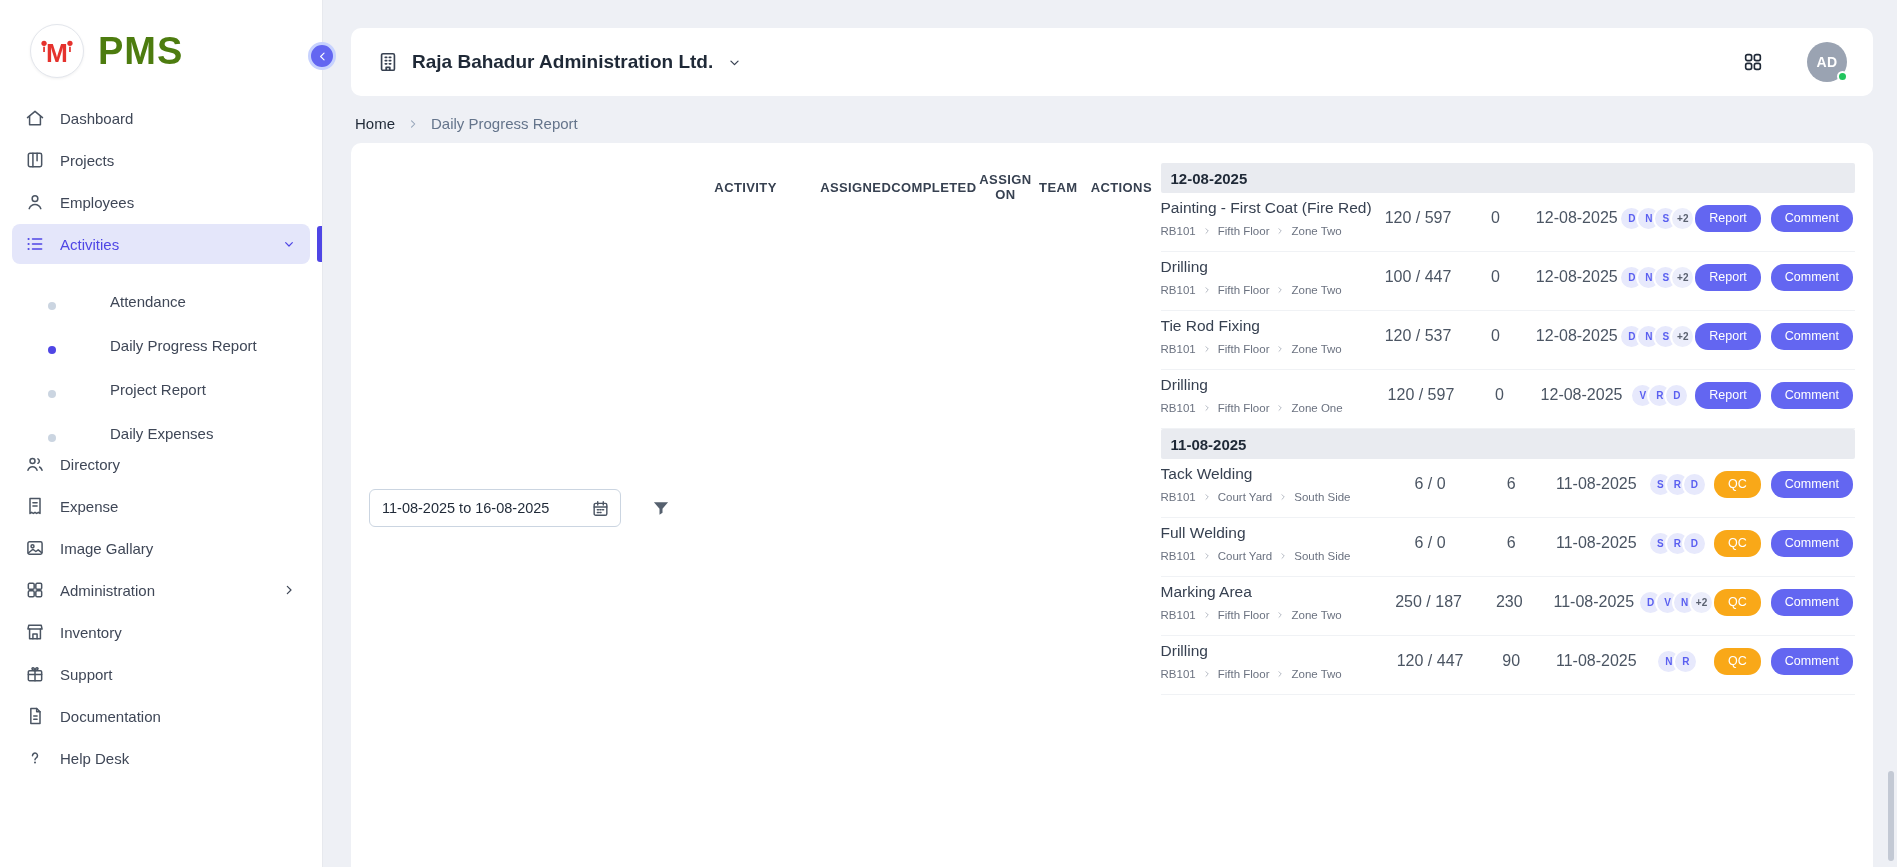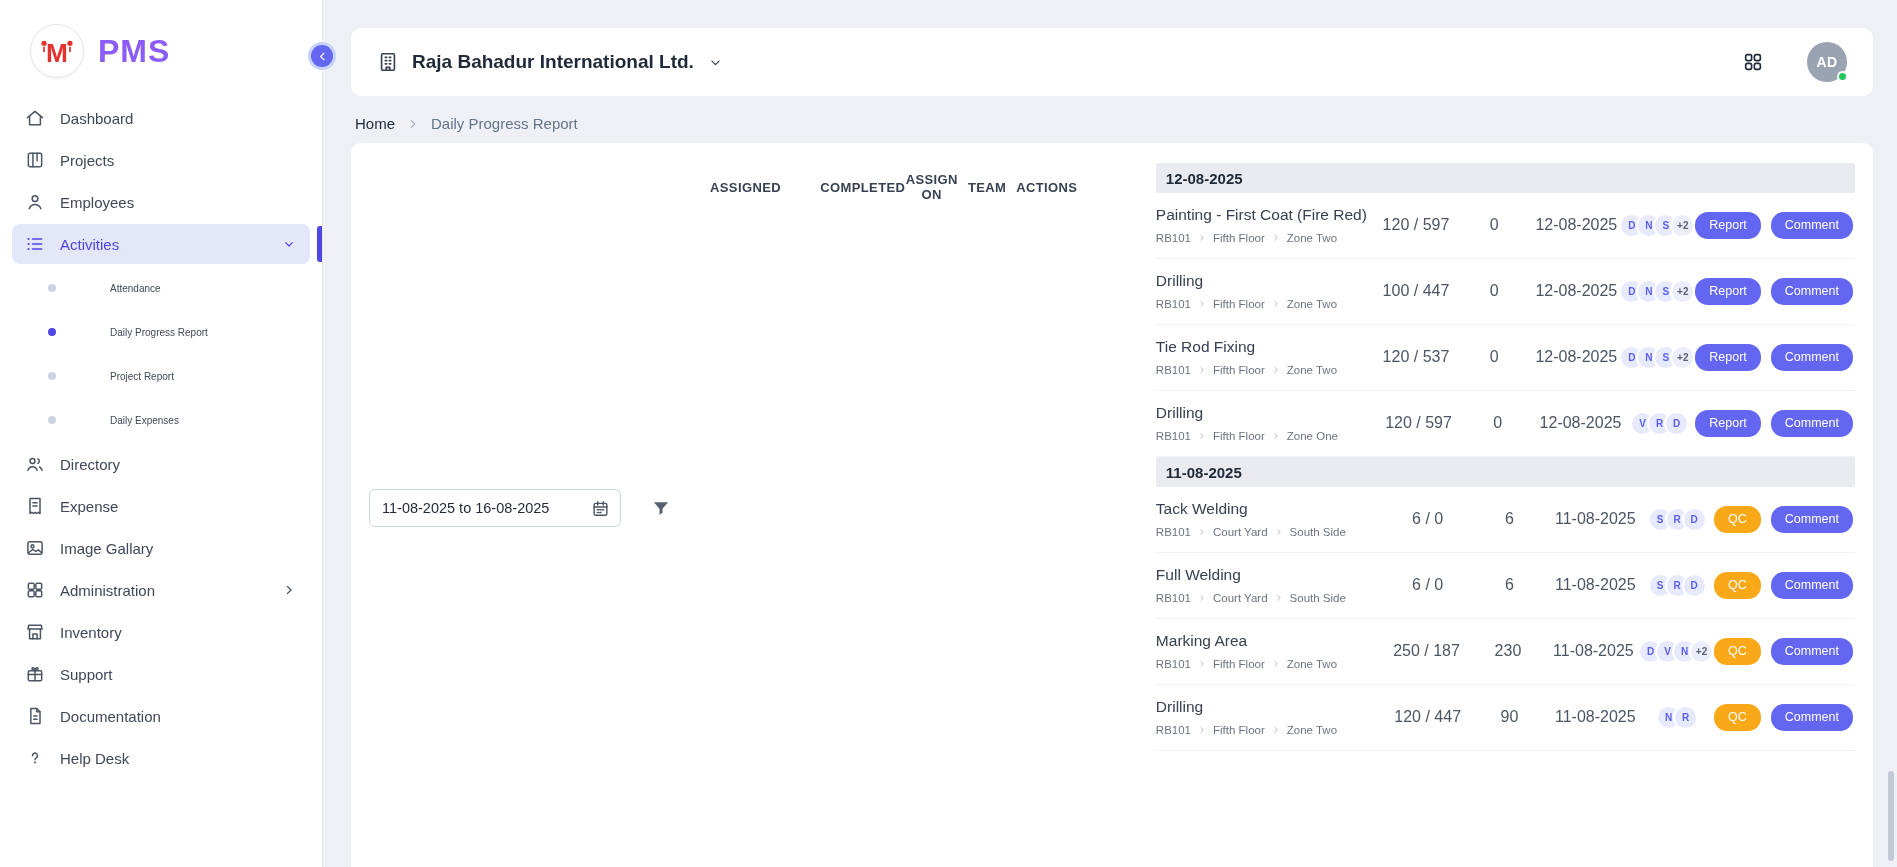--- a/index.html
+++ b/index.html
@@ -4,31 +4,31 @@
 <style>
 *{box-sizing:border-box;margin:0;padding:0}
 html,body{width:1897px;height:867px}
 body{font-family:"Liberation Sans",sans-serif;background:#eef0f5;overflow:hidden}
 .app{display:flex;width:100%;height:100%}
 
 
 .sidebar{width:323px;background:#fff;border-right:1px solid #e7e9ee;position:relative;flex-shrink:0;z-index:5}
 .logo-row{display:flex;align-items:center;gap:14px;padding:22px 24px 16px 30px;height:96px}
 .logo-circle{width:54px;height:54px;border-radius:50%;border:1px solid #e3e6ec;display:flex;align-items:center;justify-content:center;box-shadow:0 1px 3px rgba(0,0,0,.06);background:#fff}
-.logo-text{font-size:32px;font-weight:800;color:#8b5cf6;letter-spacing:1px}
+.logo-text{font-size:38px;font-weight:800;color:#4d7c0f;letter-spacing:1px}
 .collapse-btn{position:absolute;right:-14px;top:42px;width:28px;height:28px;border-radius:50%;background:var(--accent);border:3px solid #c7d2fe;color:#fff;display:flex;align-items:center;justify-content:center;cursor:pointer;z-index:20;padding:0}
 .collapse-btn .icon{width:15px;height:15px;display:block}
 nav{padding:0}
 .nav-item{display:flex;align-items:center;gap:15px;height:40px;margin:2px 12px;padding:0 13px;border-radius:8px;color:#3f4757;font-size:15px;position:relative;cursor:pointer}
 .nav-item .icon{width:20px;height:20px;color:#4b5563;flex-shrink:0}
 .nav-item.active{background:#e4e6fa;color:#4f46e5;font-weight:500}
 .nav-item.active .icon{color:#4f46e5}
 .nav-item .chev{margin-left:auto;width:16px;height:16px;color:inherit}
 .active-bar{position:absolute;right:-12px;top:2px;width:5px;height:36px;background:#4f46e5;border-radius:3px 0 0 3px}
-.nav-sub{display:flex;align-items:center;height:44px;margin:0 12px;padding-left:36px;font-size:10px;color:#3f4757;cursor:pointer}
+.nav-sub{display:flex;align-items:flex-end;height:44px;margin:0 12px;padding-left:36px;font-size:15px;color:#3f4757;cursor:pointer}
 .nav-sub .dot{width:8px;height:8px;border-radius:50%;background:#cbd5e1;margin-right:54px;flex-shrink:0}
 .nav-sub.active .dot{background:#4f46e5}
 .icon svg,.chev svg{width:100%;height:100%;display:block}
 
 
 .main{flex:1;display:flex;flex-direction:column;min-width:0}
 .topbar{margin:28px 24px 0 28px;height:68px;background:#fff;border-radius:10px;display:flex;align-items:center;justify-content:space-between;padding:0 26px;flex-shrink:0}
 .company{display:flex;align-items:center;gap:13px;font-size:19px;font-weight:700;color:#1f2937;cursor:pointer}
 .company .icon{width:22px;height:22px;color:#374151}
 .company .chev{width:17px;height:17px;color:#374151}
@@ -48,21 +48,21 @@
 .date-input input{border:none;outline:none;flex:1;font-size:14.5px;color:#1f2937;font-family:inherit;background:transparent;min-width:0}
 .cal-icon{width:19px;height:19px;color:#4b5563;cursor:pointer;flex-shrink:0}
 .funnel-btn{width:20px;height:20px;color:#55606e;cursor:pointer}
 
 
 :root{--cols:minmax(0,1.75fr) .62fr .62fr .68fr .56fr .92fr}
 .thead{display:grid;grid-template-columns:var(--cols);align-items:center;height:48px;font-size:13px;font-weight:700;color:#374151;letter-spacing:.4px;flex-shrink:0}
 .thead>div{text-align:center}
 .tbody{overflow:hidden}
 .group-row{height:30px;background:#e9ebf0;display:flex;align-items:center;padding:0 10px;font-size:15px;font-weight:700;color:#1f2937;border-radius:2px}
-.trow{display:grid;grid-template-columns:var(--cols);align-items:center;padding:13px 0 14px;border-bottom:1px solid #f0f2f5}
+.trow{display:grid;grid-template-columns:var(--cols);align-items:center;padding:6px 0 14px;border-bottom:1px solid #f0f2f5}
 .cell-activity{display:flex;flex-direction:column;gap:8px;min-width:0}
 .act-name{font-size:15.5px;color:#374151}
 .act-path{display:flex;align-items:center;gap:6px;font-size:11.5px;color:#6b7280}
 .act-path .sep{width:10px;height:10px;color:#9ca3af;flex-shrink:0}
 .act-path .sep svg{width:100%;height:100%;display:block}
 .cell-num{text-align:center;font-size:16px;color:#4b5563}
 .cell-team{display:flex;justify-content:center;align-items:center}
 .avchip{width:25px;height:25px;border-radius:50%;background:#e7e9fc;border:2px solid #fff;color:#5a5ff0;font-size:10px;font-weight:700;display:flex;align-items:center;justify-content:center;margin-left:-8px;flex-shrink:0}
 .avchip:first-child{margin-left:0}
 .avchip.more{background:#eceefb;color:#5a6170}
@@ -248,21 +248,21 @@
   <main class="main">
 
     <header class="topbar">
       <div class="company">
         <span class="icon">
             <svg viewBox="0 0 24 24" fill="none" stroke="currentColor" stroke-width="1.8" stroke-linecap="round" stroke-linejoin="round">
               <rect x="5" y="3" width="14" height="18" rx="1.5"></rect>
               <path d="M9 7h1.6M13.4 7H15M9 10.5h1.6M13.4 10.5H15M9 14h1.6M13.4 14H15M10 21v-3.2h4V21"></path>
             </svg>
           </span>
-        <span>Raja Bahadur International Ltd.</span>
+        <span>Raja Bahadur Administration Ltd.</span>
         <span class="chev">
             <svg viewBox="0 0 24 24" fill="none" stroke="currentColor" stroke-width="1.8" stroke-linecap="round" stroke-linejoin="round">
               <path d="M7 10l5 5 5-5"></path>
             </svg>
           </span>
       </div>
       <div class="topbar-right">
         <span class="grid-btn icon">
             <svg viewBox="0 0 24 24" fill="none" stroke="currentColor" stroke-width="1.8" stroke-linecap="round" stroke-linejoin="round">
               <rect x="4" y="4" width="6.5" height="6.5" rx="2"></rect>
@@ -301,20 +301,21 @@
             </span>
         </div>
         <span class="funnel-btn icon">
             <svg viewBox="0 0 24 24">
               <path d="M3.5 5h17l-6.7 7.8v5L10.2 20v-7.2z" fill="currentColor"></path>
             </svg>
           </span>
       </div>
 
       <div class="thead" id="table-head">
+          <div>ACTIVITY</div>
           <div>ASSIGNED</div>
           <div>COMPLETED</div>
           <div>ASSIGN ON</div>
           <div>TEAM</div>
           <div>ACTIONS</div>
         </div>
       <div class="tbody" id="table-body">
           <div class="group-row">12-08-2025</div>
           <div class="trow">
             <div class="cell-activity">

